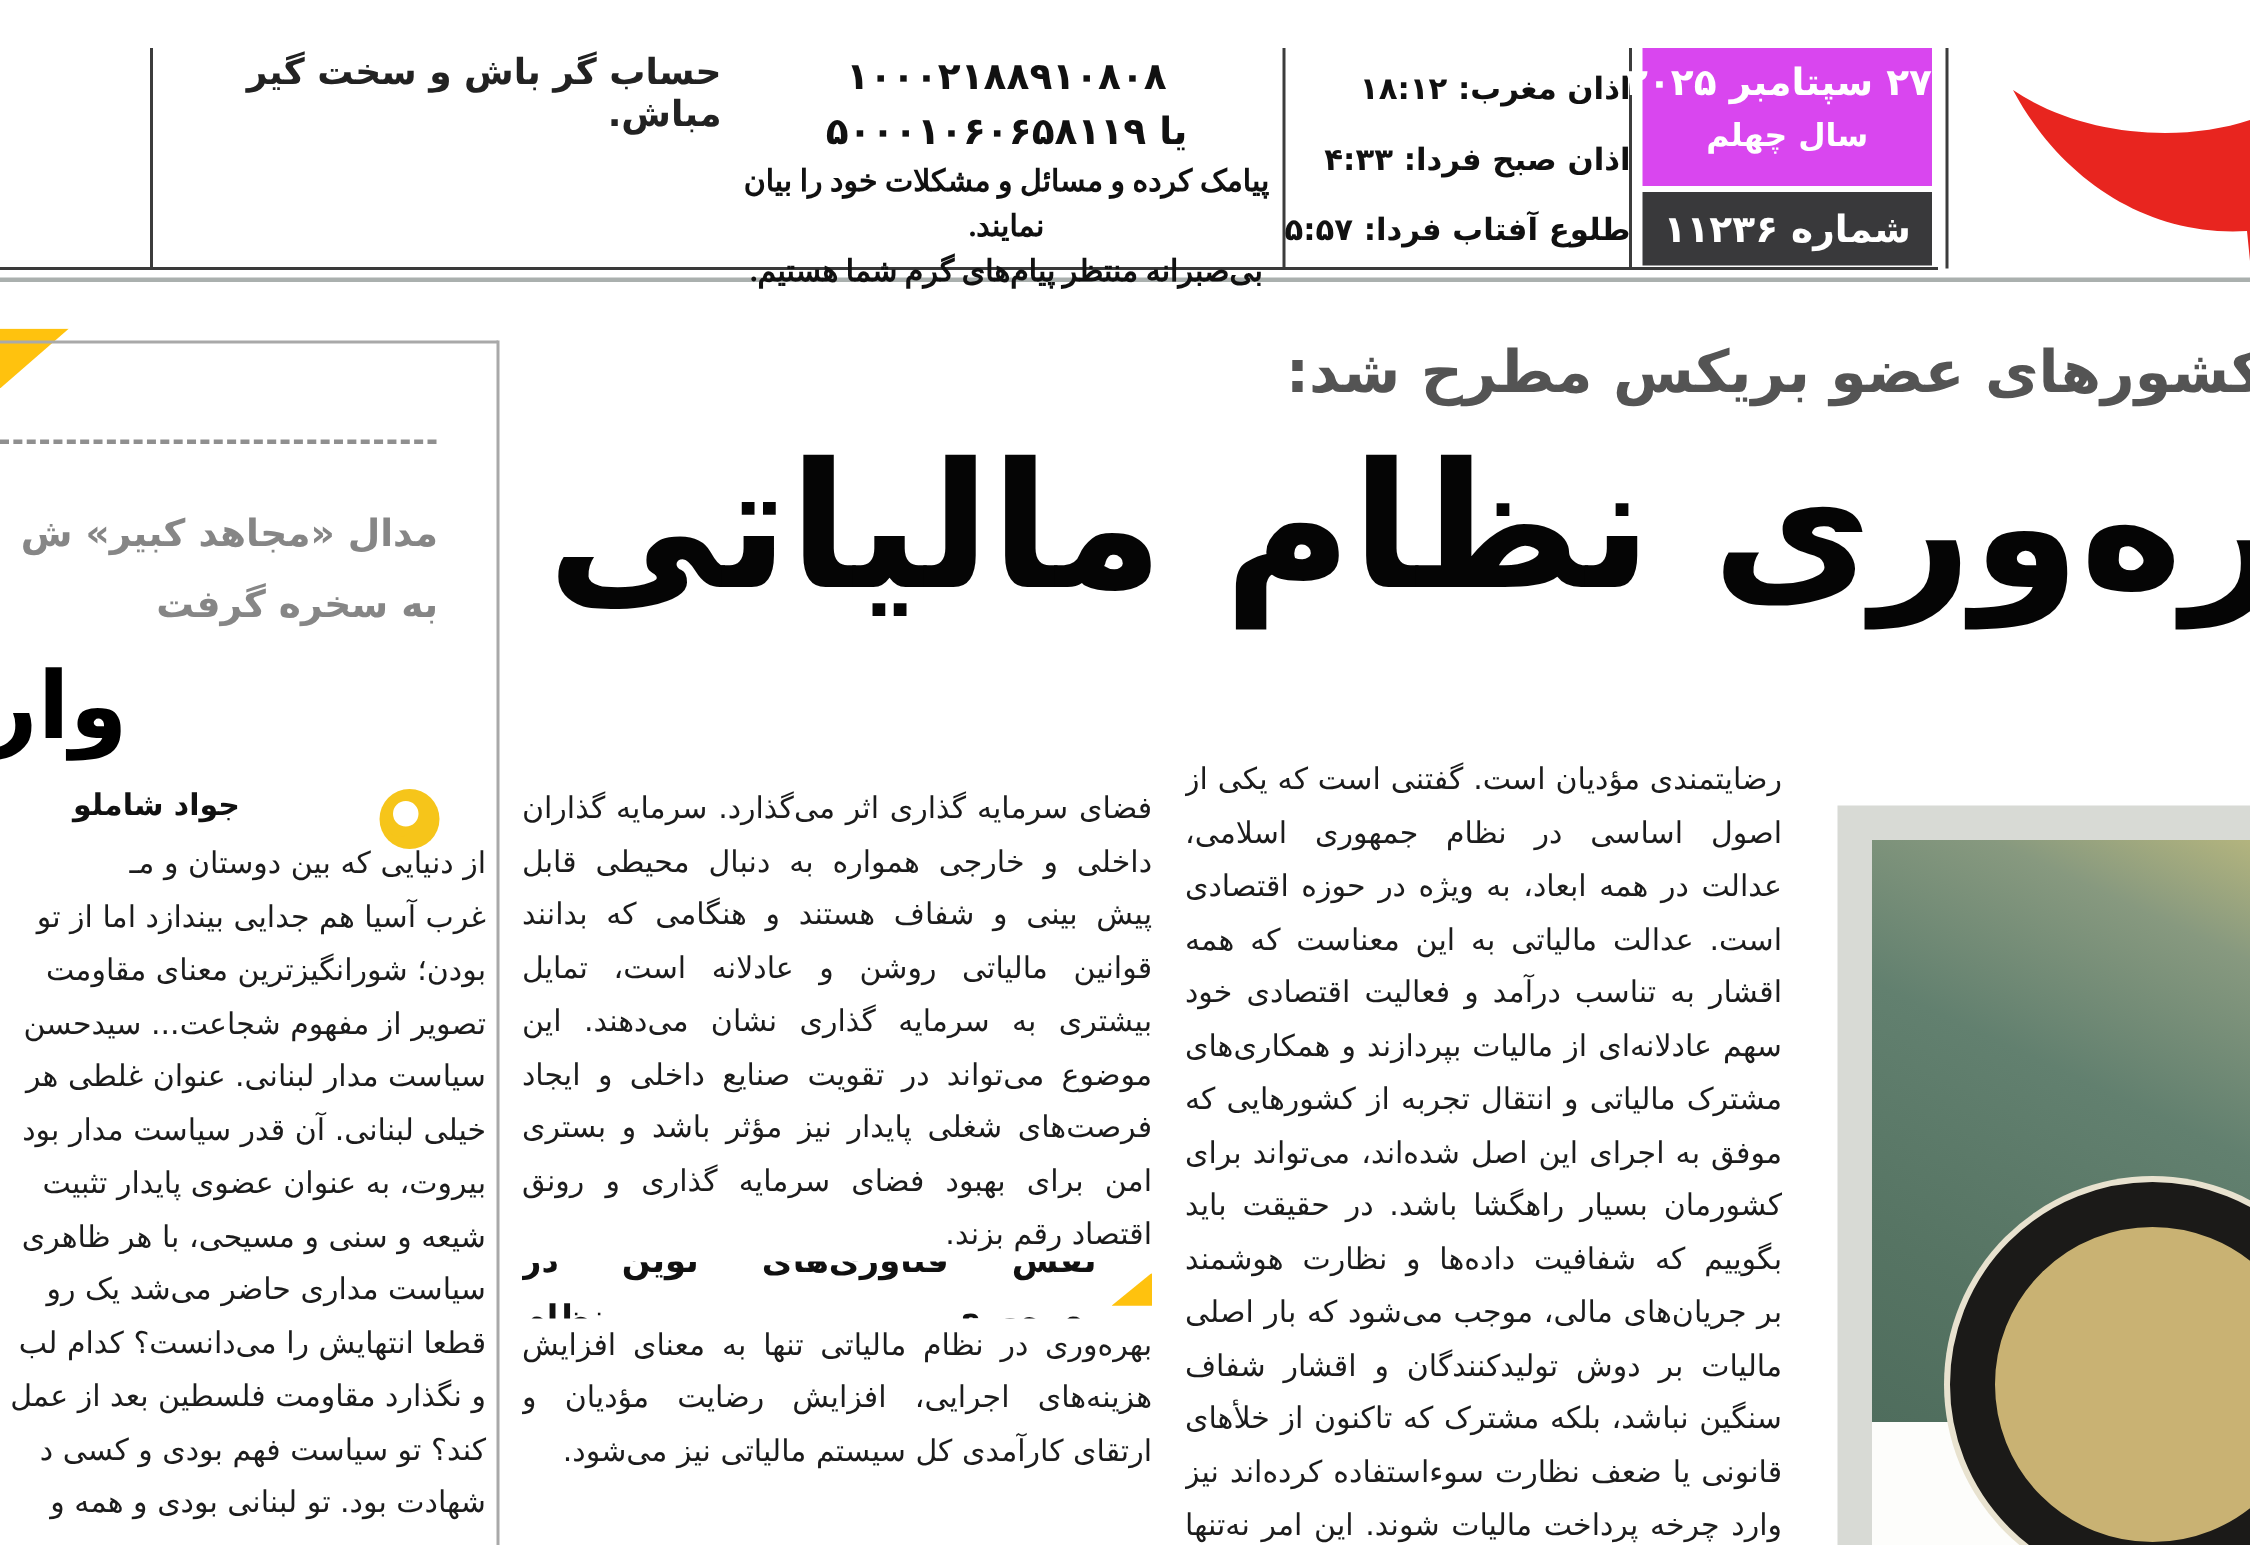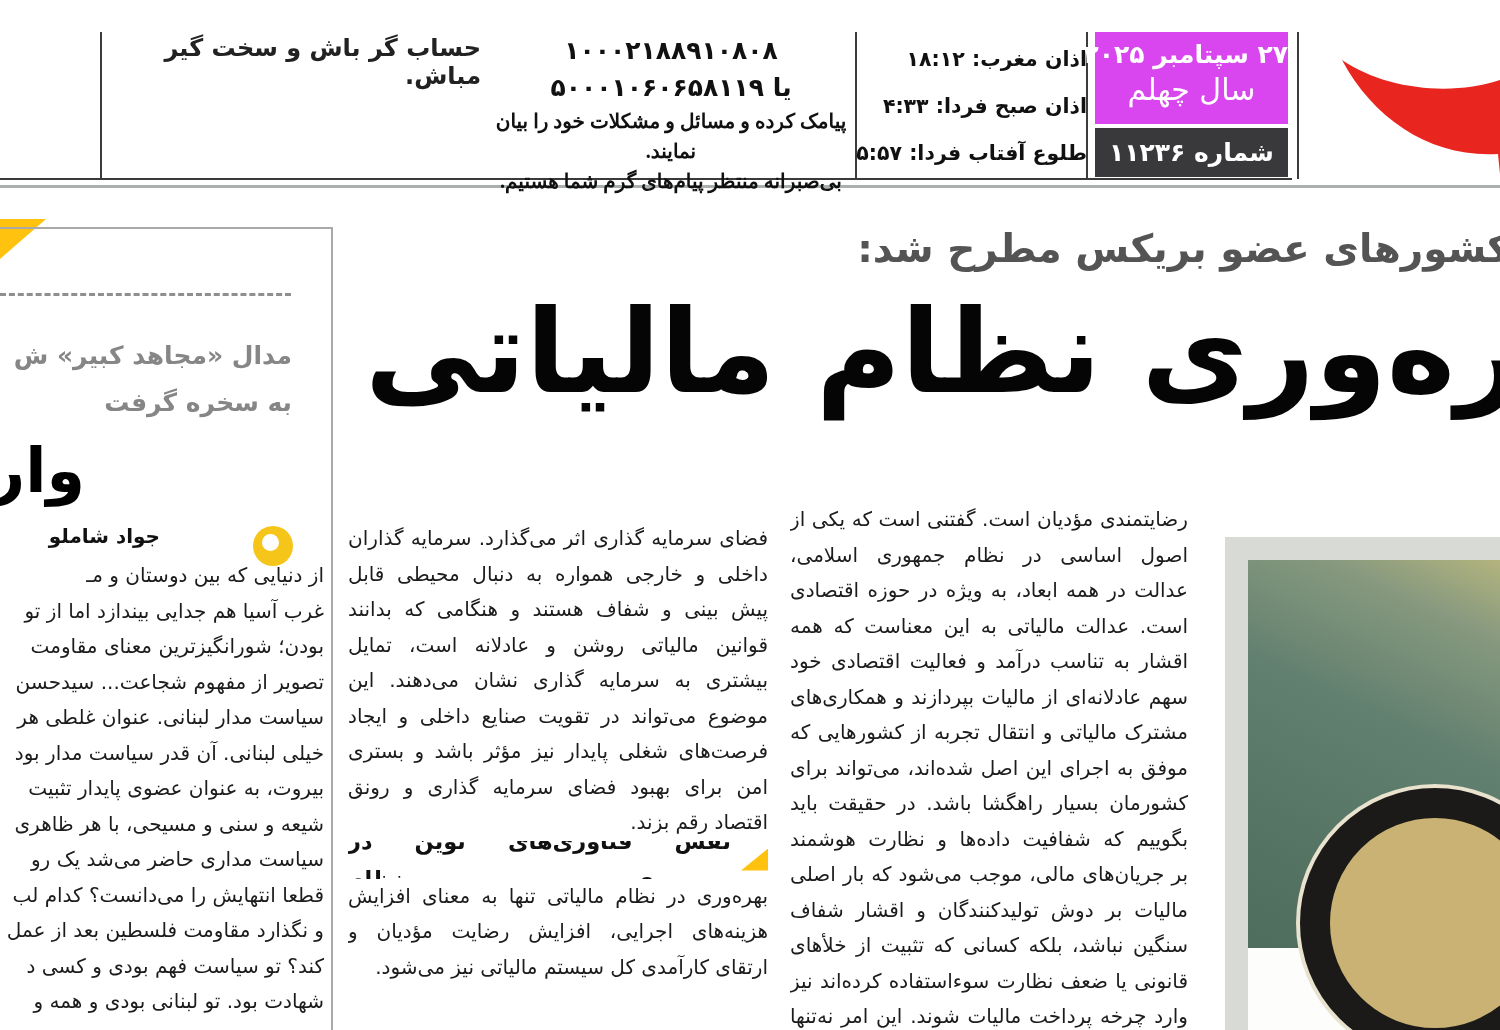--- a/index.html
+++ b/index.html
@@ -21,21 +21,21 @@
   .sms-num { font-size:25px; font-weight:bold; color:#111; letter-spacing:2px; line-height:37px; }
   .sms-line { font-size:20px; font-weight:bold; color:#111; line-height:30px;font-family:Liberation Serif, serif; }
 
   #prayer-box { left:856px; top:0; width:247px; height:147px; direction:rtl; text-align:right;
                 padding:4px 16px 0 4px; }
   .prayer-line { font-size:20.5px; font-weight:bold; color:#111; line-height:47px; white-space:nowrap; }
 
   #date-box { left:1095px; top:0; width:193px; height:92px; background:#d946ef; color:#fff;
               direction:rtl; text-align:center; padding-top:4px; }
   #date-box .d1 { font-size:25px; font-weight:bold; line-height:38px; white-space:nowrap; }
-  #date-box .d2 { font-size:30px; font-weight:normal; line-height:32px; }
+  #date-box .d2 { font-size:21px; font-weight:bold; line-height:32px; }
   #issue-box { left:1095px; top:96px; width:193px; height:49px; background:#39393b; color:#fff;
                direction:rtl; text-align:center; display:flex; align-items:center; justify-content:center;
                font-size:25px; font-weight:bold; }
   #logo { left:1338px; top:2px; width:162px; height:140px; }
 
   
   #kicker { right:-10px; top:194px; font-size:39px; font-weight:bold; color:#545454;
             direction:rtl; white-space:nowrap; }
   #headline { right:-22px; top:252px; font-size:116px; font-weight:bold; color:#050505;
               direction:rtl; white-space:nowrap; letter-spacing:-1px; }
@@ -136,21 +136,21 @@
     <div class="bodyline">عدالت در همه ابعاد، به ویژه در حوزه اقتصادی</div>
     <div class="bodyline">است. عدالت مالیاتی به این معناست که همه</div>
     <div class="bodyline">اقشار به تناسب درآمد و فعالیت اقتصادی خود</div>
     <div class="bodyline">سهم عادلانه‌ای از مالیات بپردازند و همکاری‌های</div>
     <div class="bodyline">مشترک مالیاتی و انتقال تجربه از کشورهایی که</div>
     <div class="bodyline">موفق به اجرای این اصل شده‌اند، می‌تواند برای</div>
     <div class="bodyline">کشورمان بسیار راهگشا باشد. در حقیقت باید</div>
     <div class="bodyline">بگوییم که شفافیت داده‌ها و نظارت هوشمند</div>
     <div class="bodyline">بر جریان‌های مالی، موجب می‌شود که بار اصلی</div>
     <div class="bodyline">مالیات بر دوش تولیدکنندگان و اقشار شفاف جامعه</div>
-    <div class="bodyline">سنگین نباشد، بلکه کسانی که تثبیت از خلأهای</div>
+    <div class="bodyline">سنگین نباشد، بلکه مشترک که تاکنون از خلأهای</div>
     <div class="bodyline">قانونی یا ضعف نظارت سوءاستفاده کرده‌اند نیز</div>
     <div class="bodyline">وارد چرخه پرداخت مالیات شوند. این امر نه‌تنها</div>
   </div>
 
   <div class="abs" id="col-mid">
     <div class="bodyline">فضای سرمایه گذاری اثر می‌گذارد. سرمایه گذاران</div>
     <div class="bodyline">داخلی و خارجی همواره به دنبال محیطی قابل</div>
     <div class="bodyline">پیش بینی و شفاف هستند و هنگامی که بدانند</div>
     <div class="bodyline">قوانین مالیاتی روشن و عادلانه است، تمایل</div>
     <div class="bodyline">بیشتری به سرمایه گذاری نشان می‌دهند. این</div>

